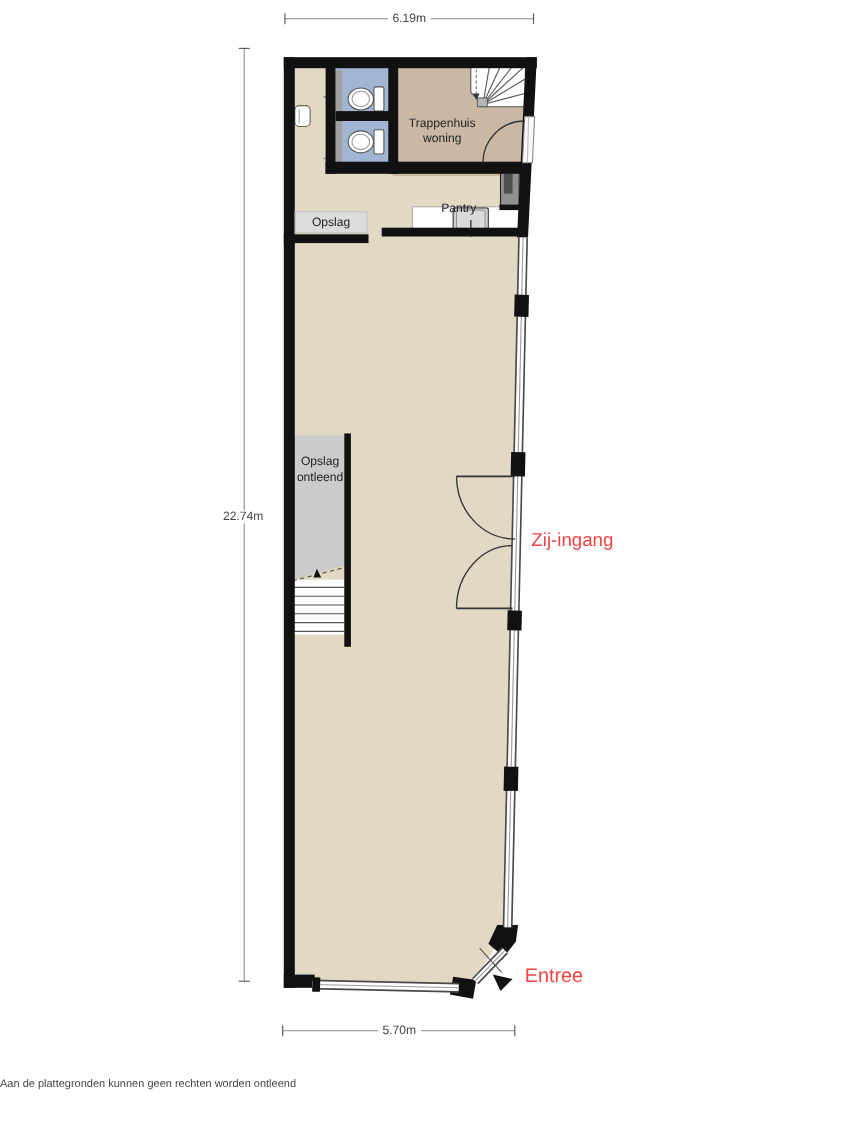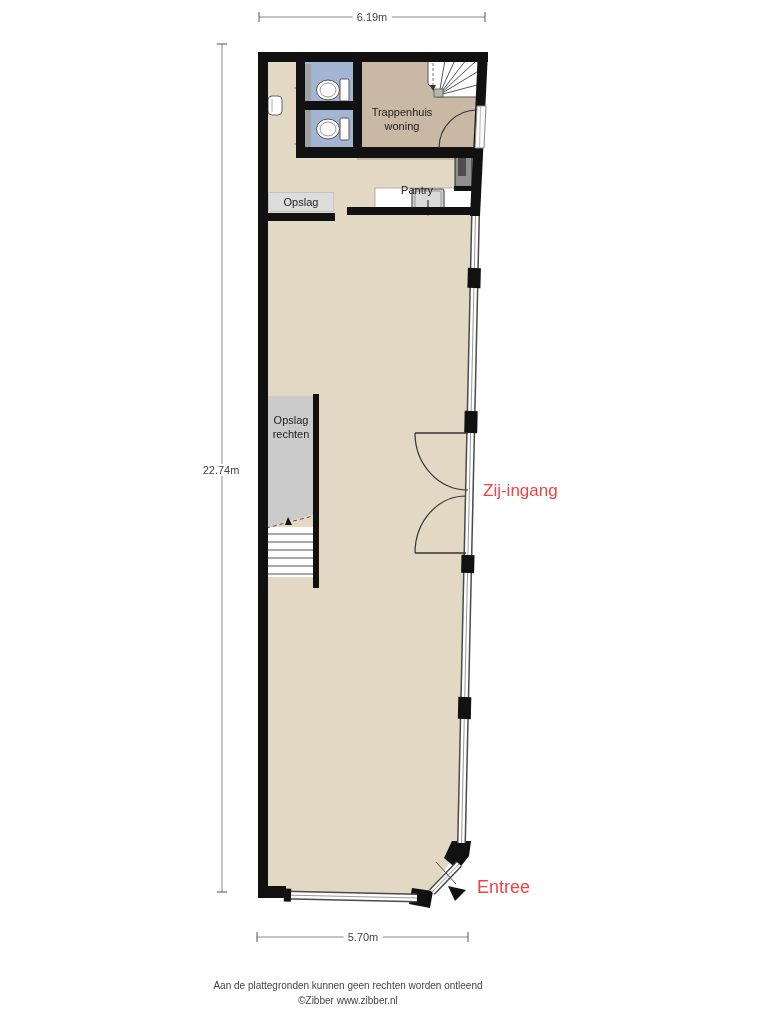--- a/index.html
+++ b/index.html
@@ -10,21 +10,21 @@
   .canvas svg{position:absolute;left:0;top:0;}
   .lbl{position:absolute;transform:translate(-50%,-50%);text-align:center;
        font-size:11px;line-height:14px;color:#222;white-space:nowrap;}
   .dim{position:absolute;transform:translate(-50%,-50%);font-size:11px;color:#444;
        background:#fff;padding:0 4px;white-space:nowrap;}
   .chip{position:absolute;background:#dcdcdc;border:1px solid #c3c3c3;
         display:flex;align-items:center;justify-content:center;
         font-size:11px;color:#222;}
   .big{position:absolute;font-size:17px;color:#ef4444;transform:translate(0,-50%);
        white-space:nowrap;}
-  .footer{position:absolute;left:0;right:0;text-align:center;font-size:10px;
+  .footer{position:absolute;left:0;right:0;font-size:10px;
           color:#444;line-height:15px;}
 </style>
 </head>
 <body>
 
 <div class="canvas">
 
   <svg width="768" height="1024" viewBox="0 0 768 1024">
 
     <g stroke="#8a8a8a" stroke-width="1">
@@ -175,24 +175,23 @@
   <div class="dim" style="left:363px;top:937px;">5.70m</div>
 
   <div class="lbl" style="left:402px;top:119px;">
     <div>Trappenhuis</div>
     <div>woning</div>
   </div>
   <div class="lbl" style="left:417px;top:171px;margin-top:19px;">Pantry</div>
   <div class="chip" style="left:268px;top:192px;width:64px;height:18px;">Opslag</div>
   <div class="lbl" style="left:291px;top:427px;">
     <div>Opslag</div>
-    <div>rechten</div>
+    <div>ontleend</div>
   </div>
 
   <div class="big" style="left:483px;top:491px;">Zij-ingang</div>
   <div class="big" style="left:477px;top:887px;font-size:18px;">Entree</div>
 
   <div class="footer" style="top:978px;">
     <div>Aan de plattegronden kunnen geen rechten worden ontleend</div>
-    <div>©Zibber www.zibber.nl</div>
   </div>
 
 </div>
 
 </body></html>

